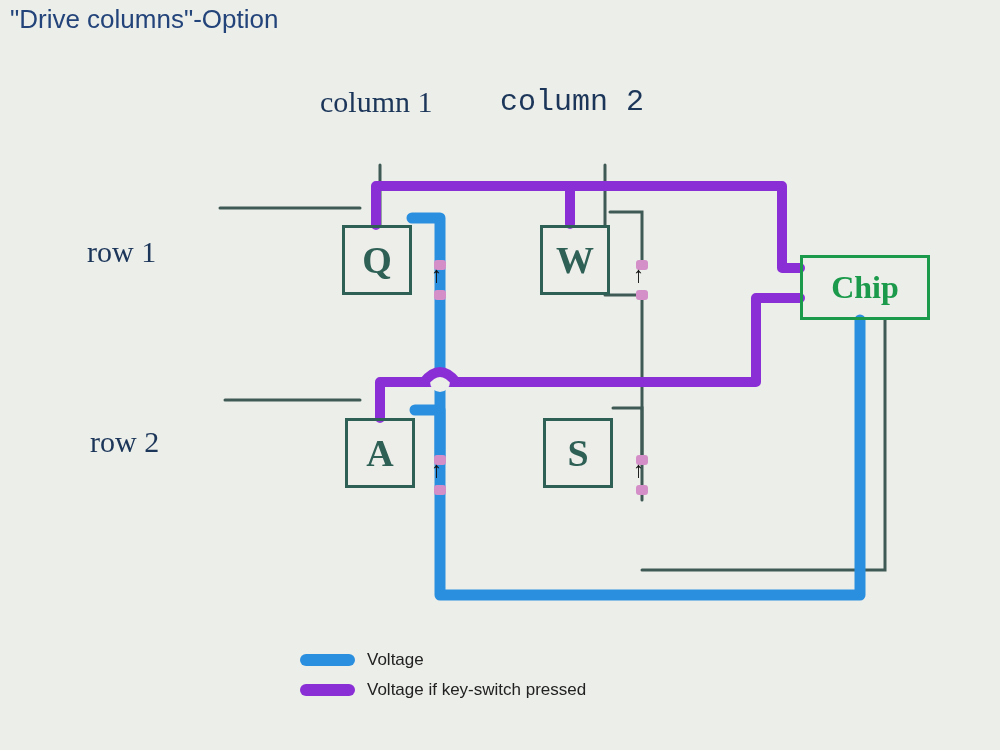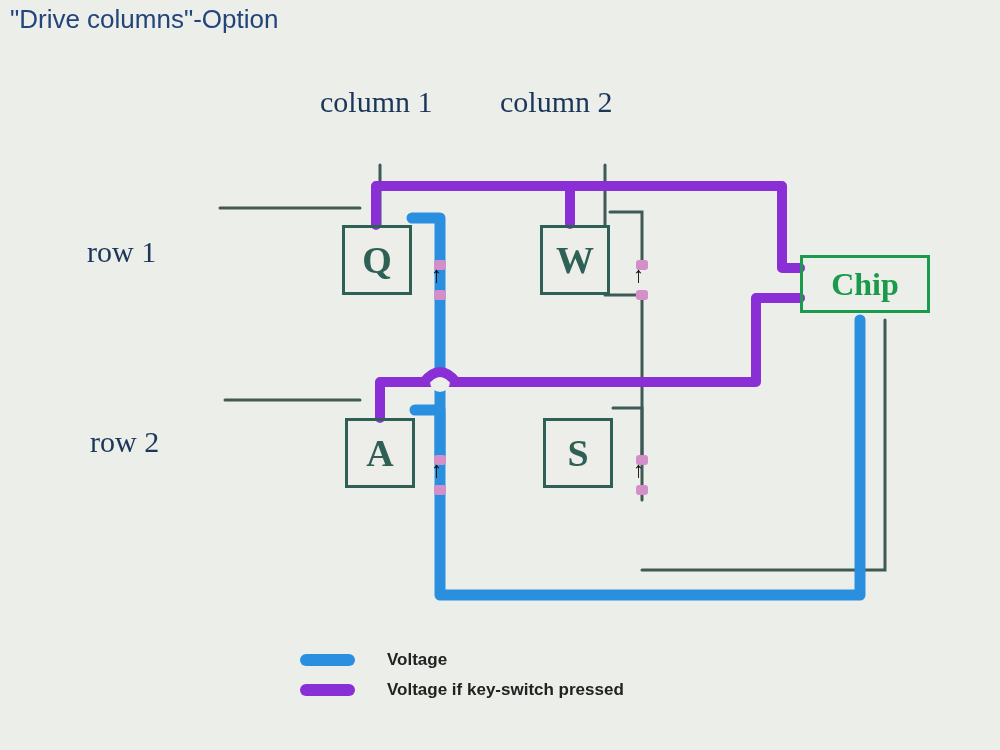--- a/index.html
+++ b/index.html
@@ -47,21 +47,21 @@
     justify-content: center;
     font-size: 38px;
     font-weight: 600;
     font-family: "Comic Sans MS", "Segoe Script", cursive;
     background: rgba(255,255,255,0.05);
     box-sizing: border-box;
   }
   .chip {
     position: absolute;
     width: 130px;
-    height: 58px;
+    height: 65px;
     border: 3px solid #1a9a4a;
     color: #1a9a4a;
     display: flex;
     align-items: center;
     justify-content: center;
     font-size: 32px;
     font-family: "Comic Sans MS", "Segoe Script", cursive;
     font-weight: 600;
     box-sizing: border-box;
   }
@@ -93,23 +93,22 @@
   .legend {
     position: absolute;
     left: 300px;
     top: 650px;
     font-size: 17px;
     color: #222;
   }
   .legend-row {
     display: flex;
     align-items: center;
-    gap: 32px;
+    gap: 12px;
     margin-bottom: 10px;
-    font-weight: bold;
   }
   .swatch {
     width: 55px;
     height: 12px;
     border-radius: 6px;
   }
   .swatch.blue { background: #2b8fe0; }
   .swatch.purple { background: #8a2fd6; }
   svg.wires {
     position: absolute;
@@ -121,21 +120,21 @@
   }
 </style>
 </head>
 <body>
 
 <div class="stage">
 
   <div class="title">"Drive columns"-Option</div>
 
   <div class="label hand" style="left:320px; top:85px;text-align:right;">column 1</div>
-  <div class="label hand" style="left:500px; top:85px;">column 2</div>
+  <div class="label hand" style="left:500px; top:85px;font-family:Liberation Mono, monospace;">column 2</div>
   <div class="label hand" style="left:87px;  top:235px;">row 1</div>
   <div class="label hand" style="left:90px;  top:425px;">row 2</div>
 
   <svg class="wires" viewBox="0 0 1000 750">
 
     <g stroke="#3f5a55" stroke-width="3" fill="none" stroke-linecap="round">
 
       <path d="M 220 208  L 360 208"></path>
 
       <path d="M 225 400  L 360 400"></path>

